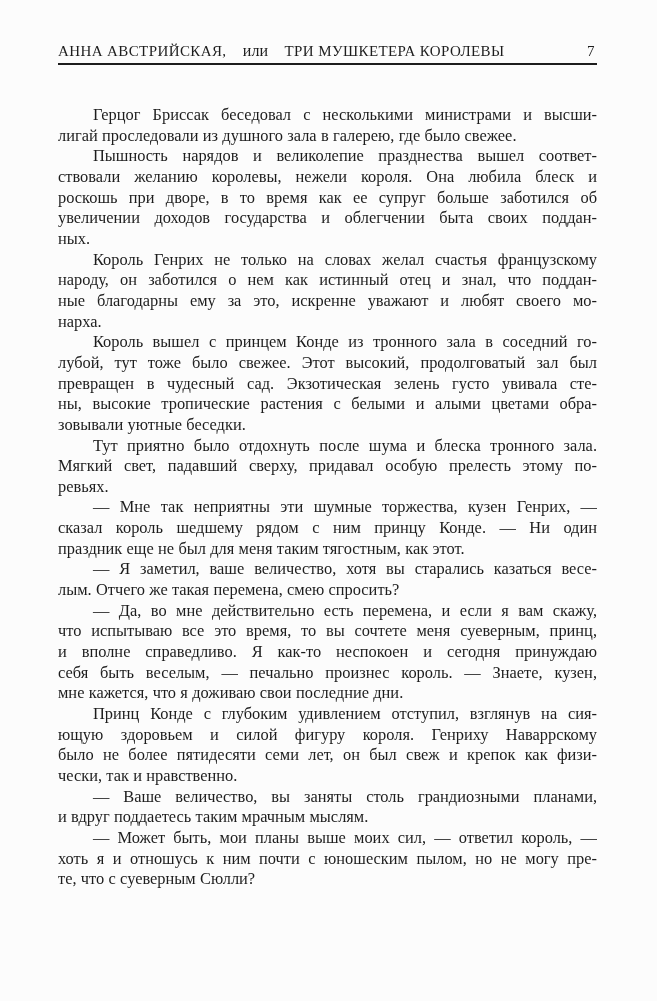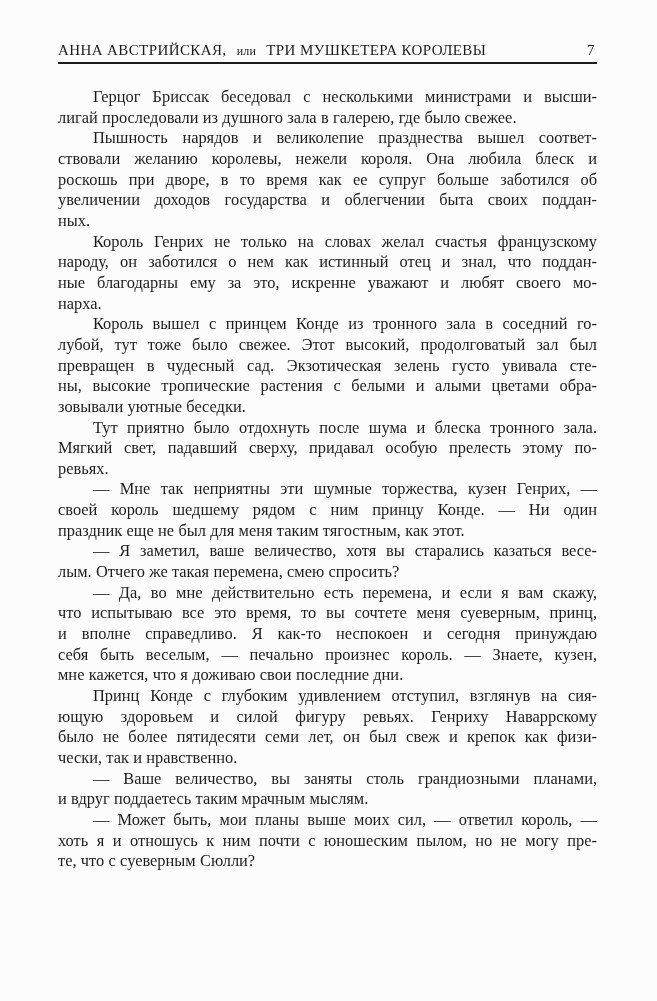--- a/index.html
+++ b/index.html
@@ -25,31 +25,31 @@
     display: flex;
     justify-content: space-between;
     align-items: baseline;
     border-bottom: 2px solid var(--rule, #1d1d1d);
     padding-bottom: 3px;
     font-size: 15px;
     letter-spacing: 0.4px;
     white-space: nowrap;
   }
   .rh-title .conj {
-    font-size: 12px;
+    font-size: 16px;
     letter-spacing: 0.2px;
-    margin: 0 6px;
+    margin: 0 12px;
   }
   .rh-page {
     font-size: 15px;
     padding-right: 2px;
   }
   
   .body-text {
-    margin-top: 23px;
+    margin-top: 40px;
     font-size: 16.4px;
     line-height: 20.65px;
   }
   .para {
     margin: 0;
   }
   .line {
     text-align: justify;
     text-align-last: justify;
     word-spacing: 0.2px;
@@ -99,37 +99,37 @@
         <div class="line">ны, высокие тропические растения с белыми и алыми цветами обра-</div>
         <div class="line last">зовывали уютные беседки.</div>
       </div>
       <div class="para">
         <div class="line first">Тут приятно было отдохнуть после шума и блеска тронного зала.</div>
         <div class="line">Мягкий свет, падавший сверху, придавал особую прелесть этому по-</div>
         <div class="line last">ревьях.</div>
       </div>
       <div class="para">
         <div class="line first">— Мне так неприятны эти шумные торжества, кузен Генрих, —</div>
-        <div class="line">своей король шедшему рядом с ним принцу Конде. — Ни один</div>
+        <div class="line">сказал король шедшему рядом с ним принцу Конде. — Ни один</div>
         <div class="line last">праздник еще не был для меня таким тягостным, как этот.</div>
       </div>
       <div class="para">
         <div class="line first">— Я заметил, ваше величество, хотя вы старались казаться весе-</div>
         <div class="line last">лым. Отчего же такая перемена, смею спросить?</div>
       </div>
       <div class="para">
         <div class="line first">— Да, во мне действительно есть перемена, и если я вам скажу,</div>
         <div class="line">что испытываю все это время, то вы сочтете меня суеверным, принц,</div>
         <div class="line">и вполне справедливо. Я как-то неспокоен и сегодня принуждаю</div>
         <div class="line">себя быть веселым, — печально произнес король. — Знаете, кузен,</div>
         <div class="line last">мне кажется, что я доживаю свои последние дни.</div>
       </div>
       <div class="para">
         <div class="line first">Принц Конде с глубоким удивлением отступил, взглянув на сия-</div>
-        <div class="line">ющую здоровьем и силой фигуру ревьях. Генриху Наваррскому</div>
+        <div class="line">ющую здоровьем и силой фигуру короля. Генриху Наваррскому</div>
         <div class="line">было не более пятидесяти семи лет, он был свеж и крепок как физи-</div>
         <div class="line last">чески, так и нравственно.</div>
       </div>
       <div class="para">
         <div class="line first">— Ваше величество, вы заняты столь грандиозными планами,</div>
         <div class="line last">и вдруг поддаетесь таким мрачным мыслям.</div>
       </div>
       <div class="para">
         <div class="line first">— Может быть, мои планы выше моих сил, — ответил король, —</div>
         <div class="line">хоть я и отношусь к ним почти с юношеским пылом, но не могу пре-</div>

